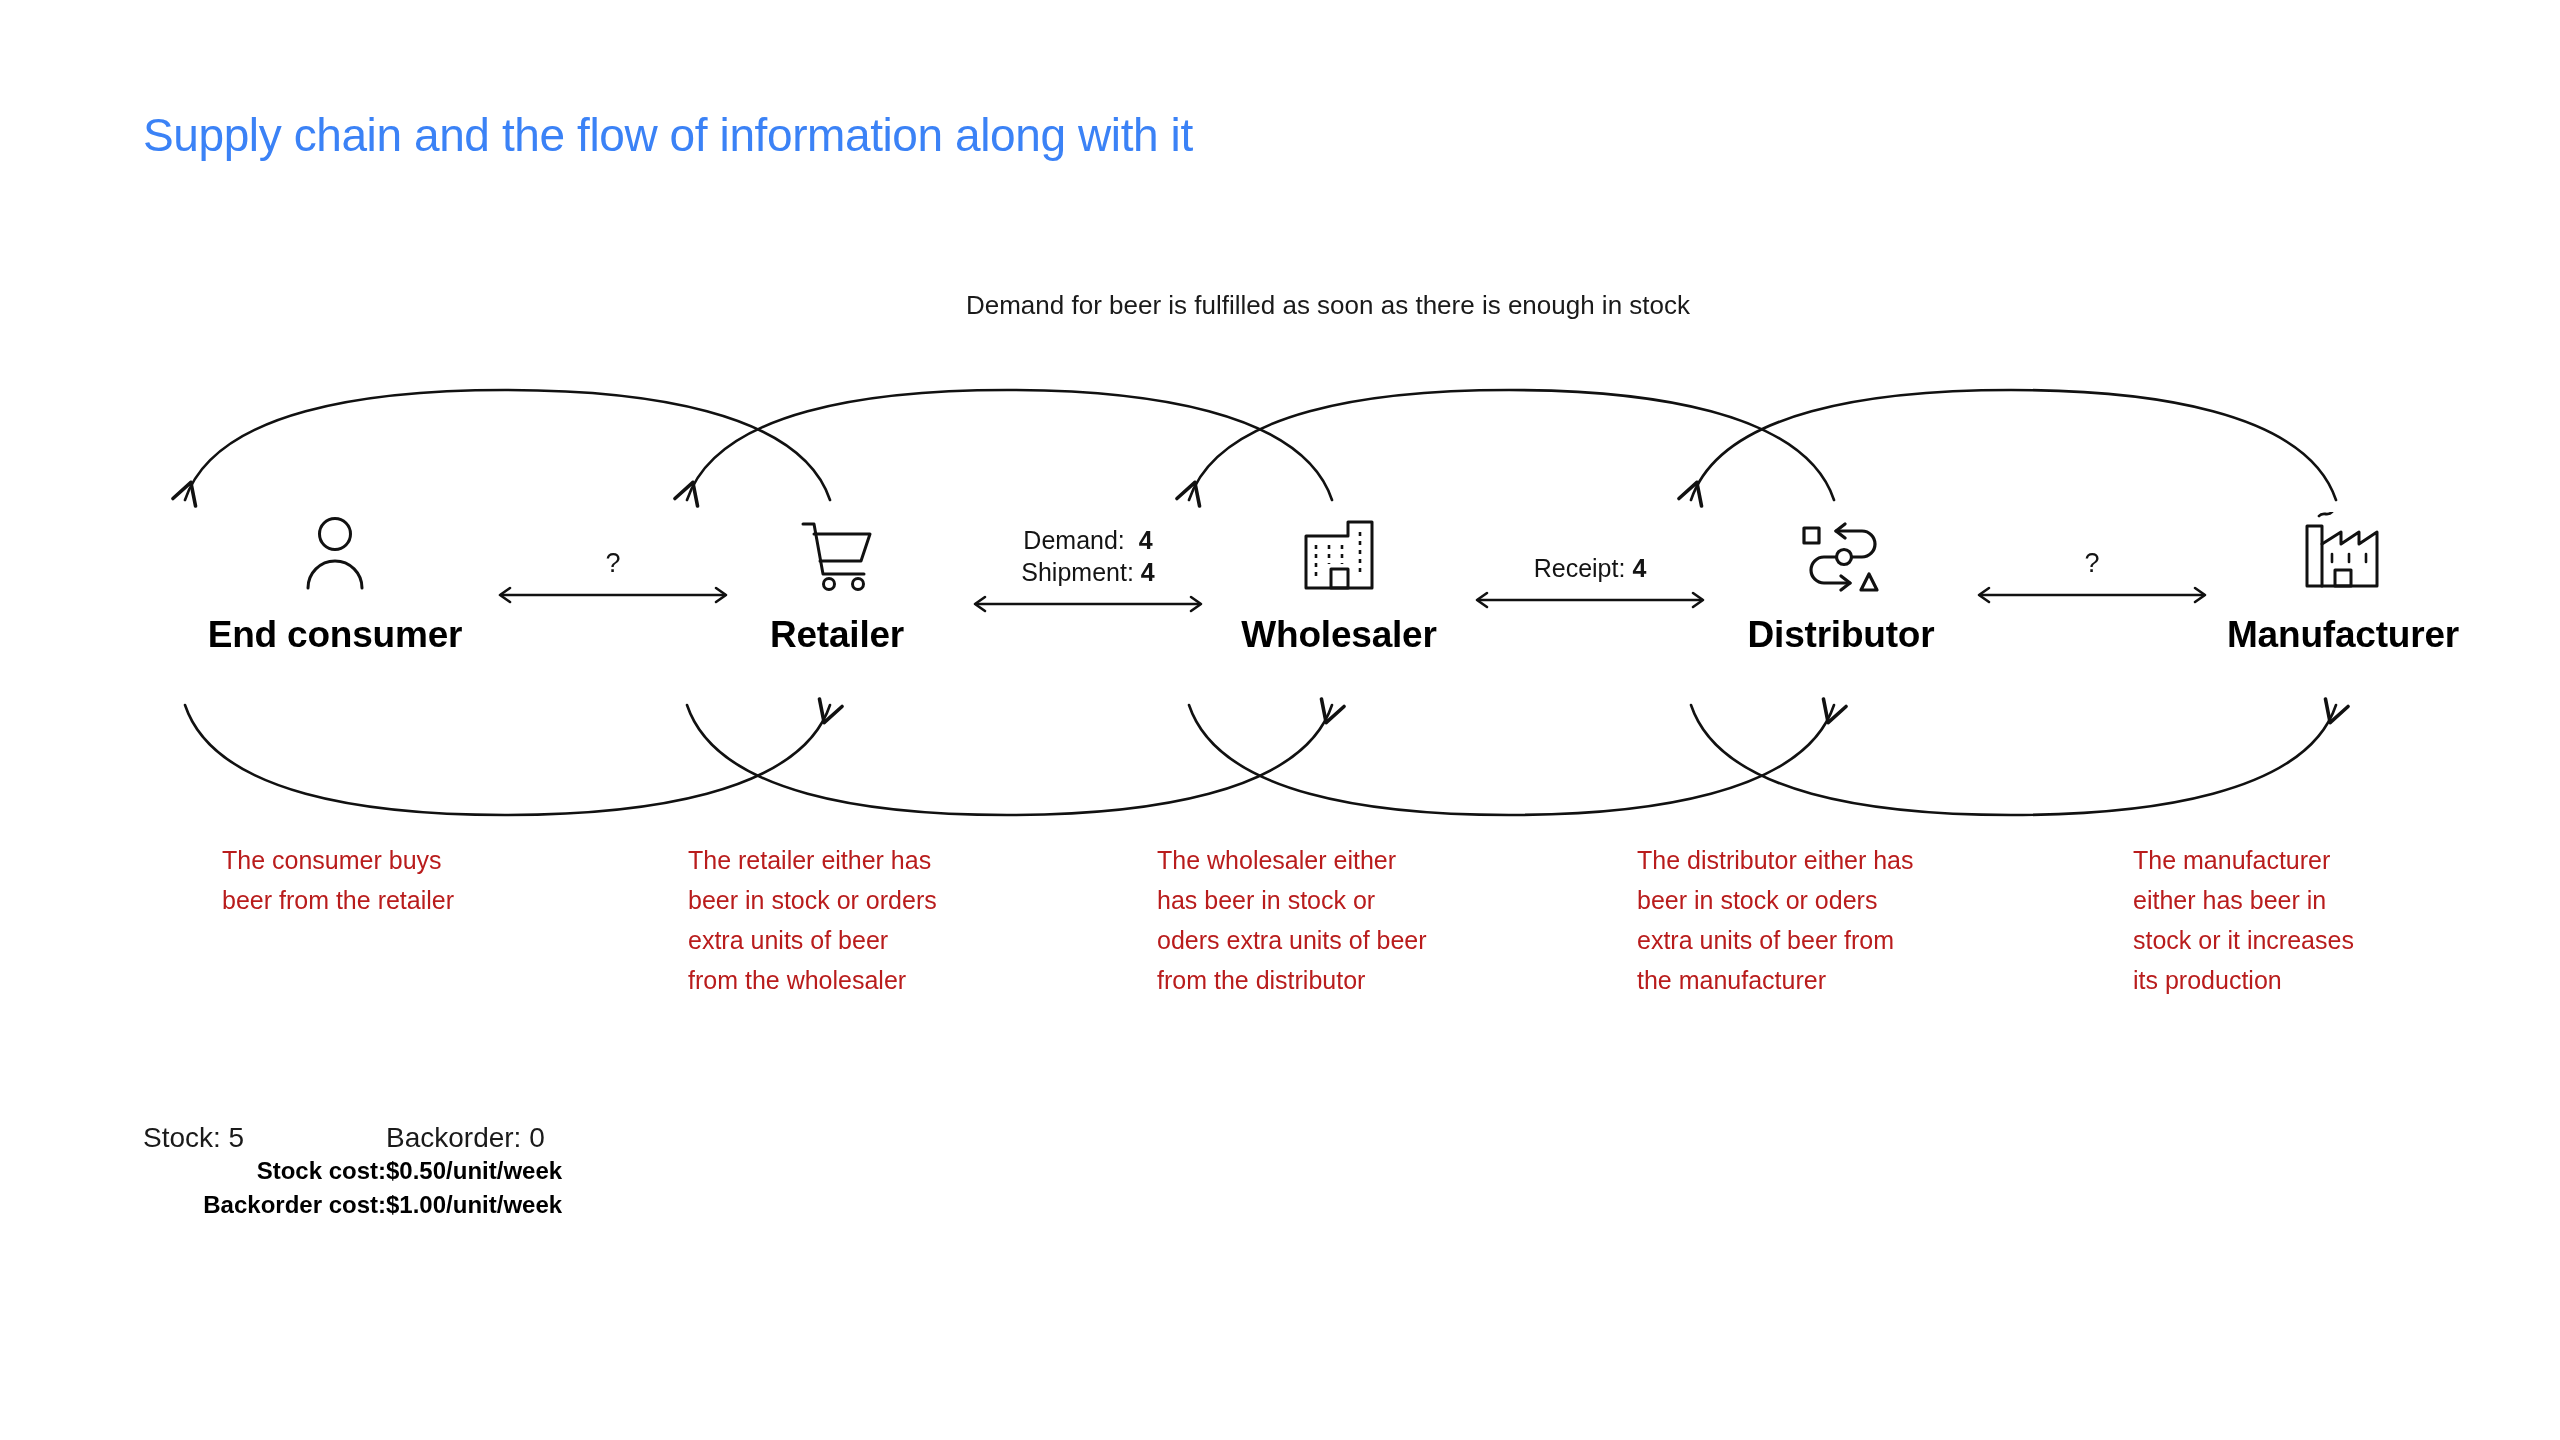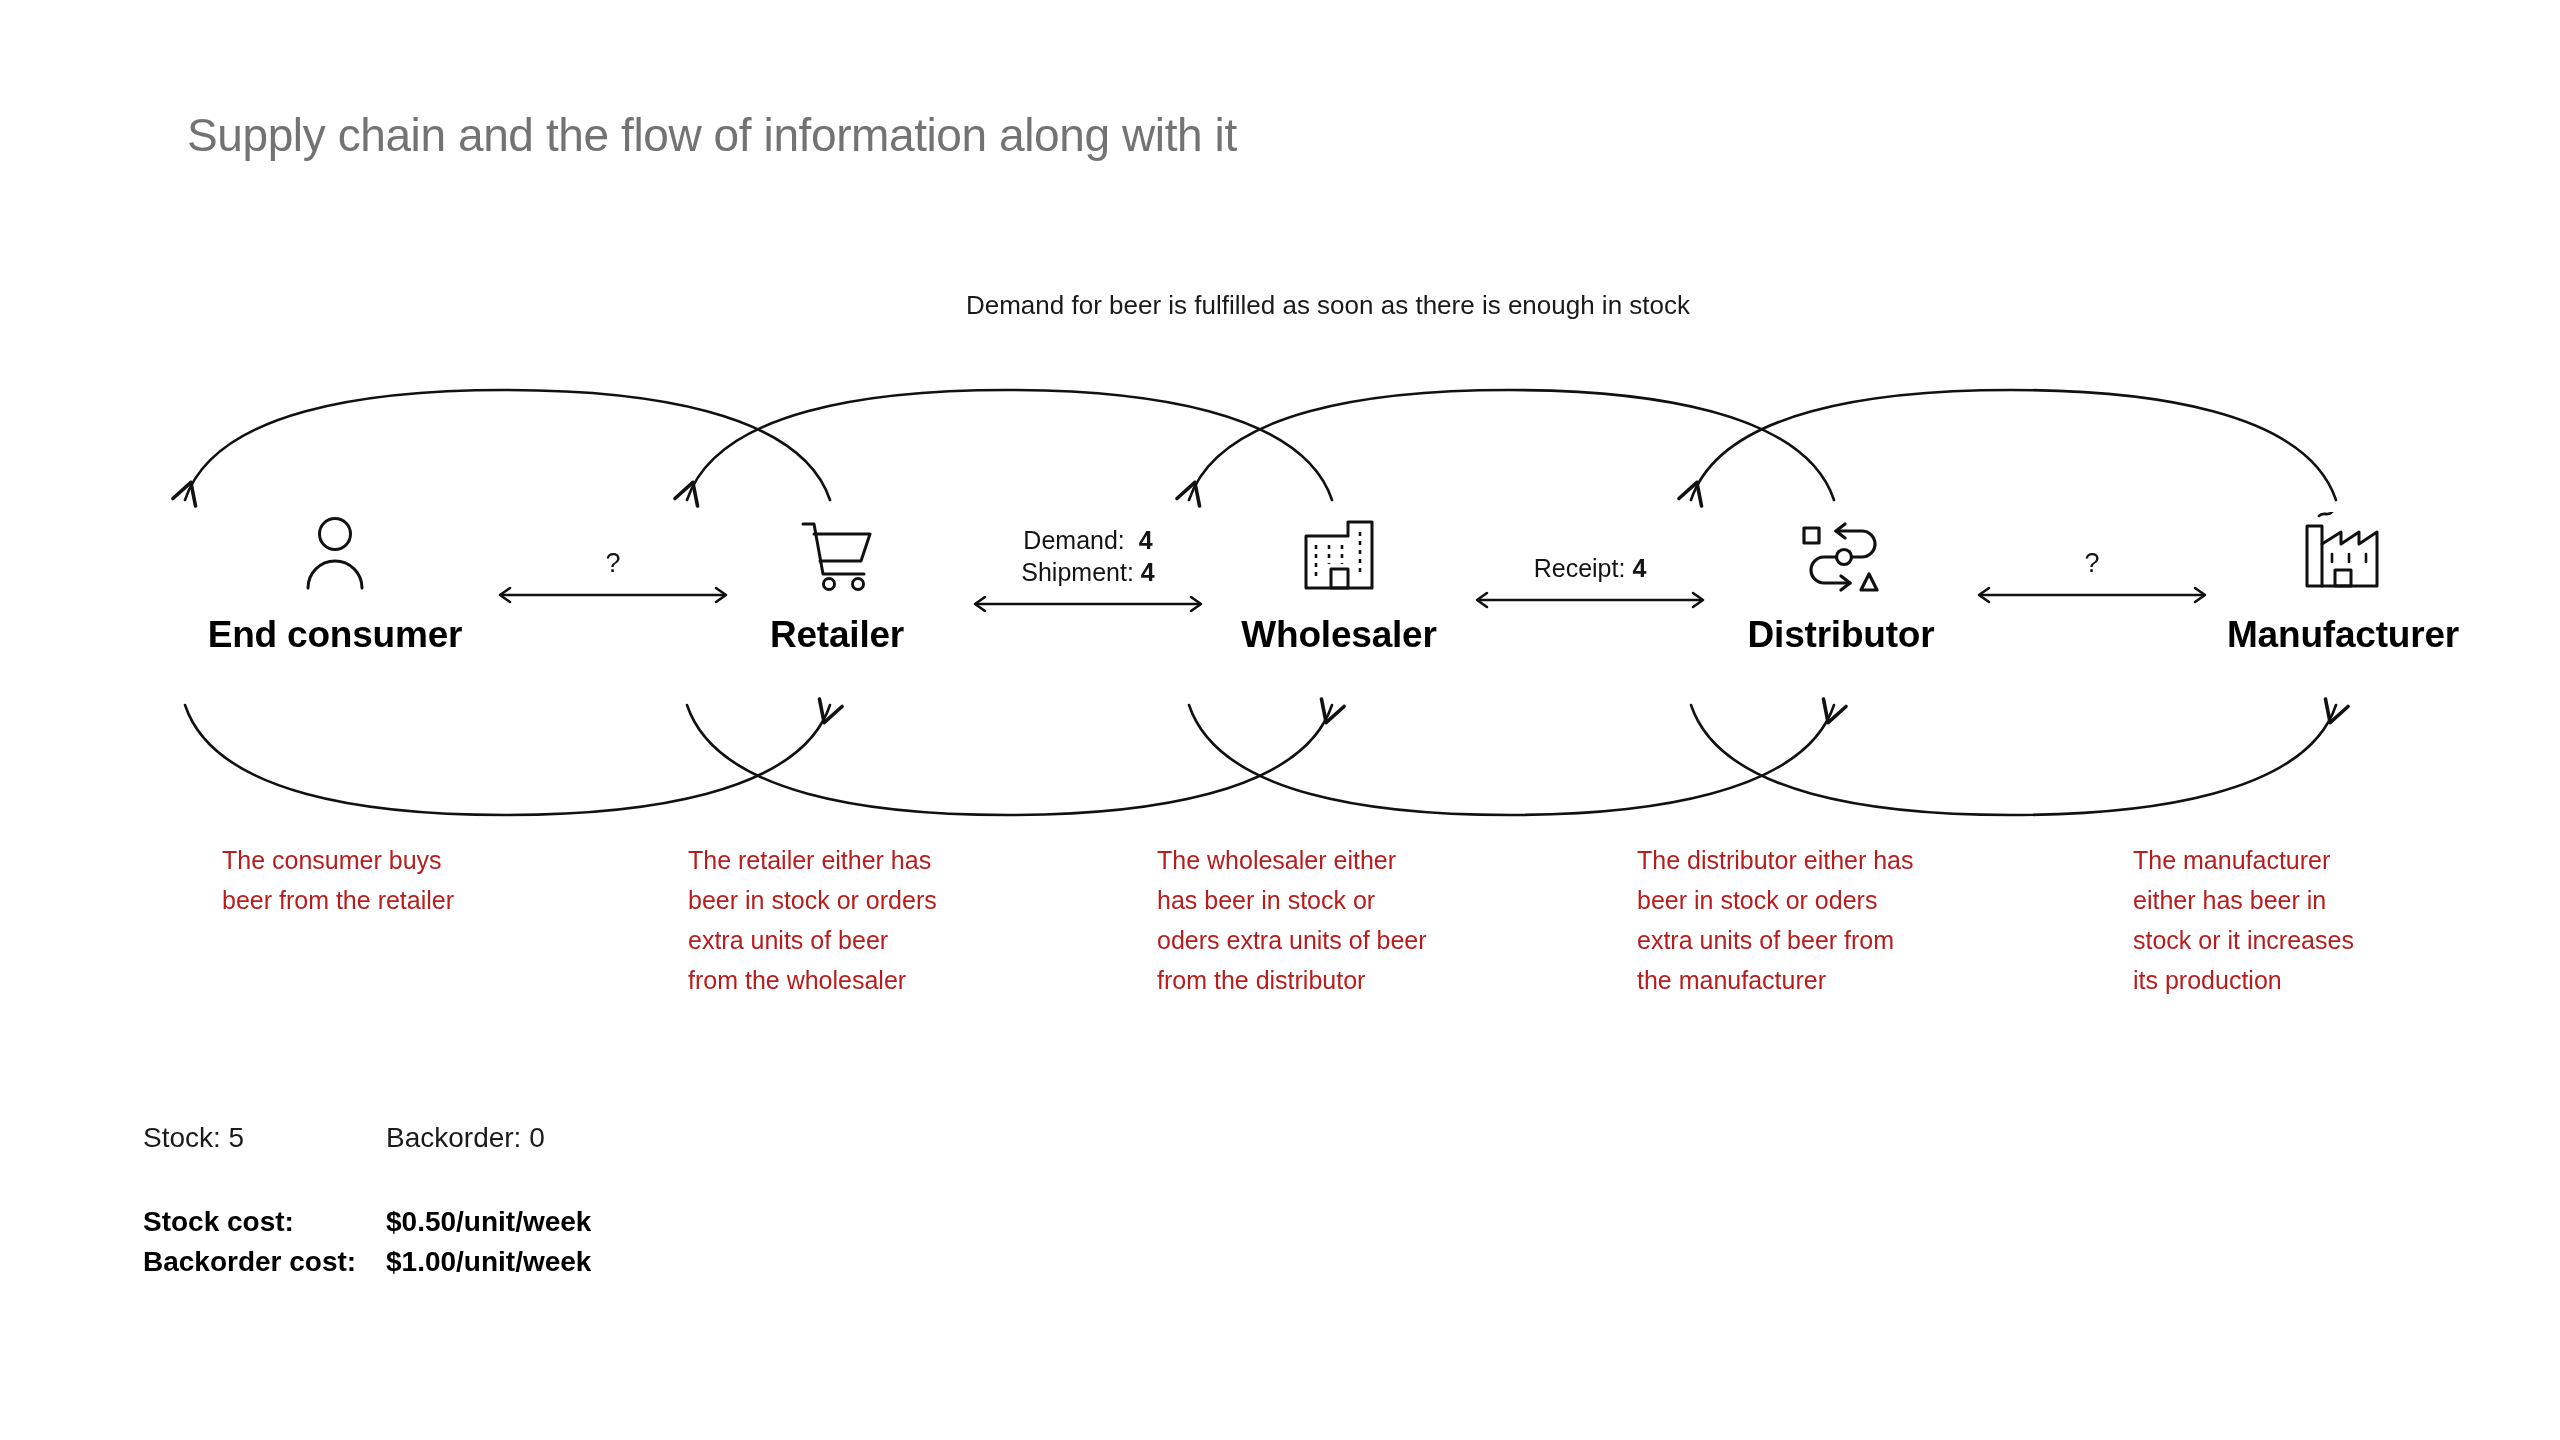--- a/index.html
+++ b/index.html
@@ -24,23 +24,22 @@
     height: 1440px;
   }
 
   .page-title {
     position: absolute;
     left: 143px;
     top: 108px;
     font-size: 46px;
     font-weight: 400;
     letter-spacing: -0.4px;
-    color: #737373;
+    color: #3b82f6;
     white-space: nowrap;
-    margin-left: 44px;
   }
 
   .flow-caption {
     position: absolute;
     top: 290px;
     left: 0;
     width: 2560px;
     text-align: center;
     font-size: 26px;
     font-weight: 400;
@@ -122,25 +121,25 @@
     left: 143px;
     top: 1122px;
   }
   .stats-row1 {
     font-size: 28px;
     color: #1a1a1a;
     display: flex;
   }
   .stats-row1 .s-stock { width: 243px; }
   .costs {
-    margin-top: 48px;
-    font-size: 28px;
+    font-size: 24px;
     font-weight: 700;
     color: #000000;
     line-height: 1.42;
+    text-align: right;
   }
   .costs .c-row { display: flex; }
   .costs .c-key { width: 243px; }
 </style>
 </head>
 <body>
 
 <div id="stage">
 
   <div class="page-title">Supply chain and the flow of information along with it</div>

